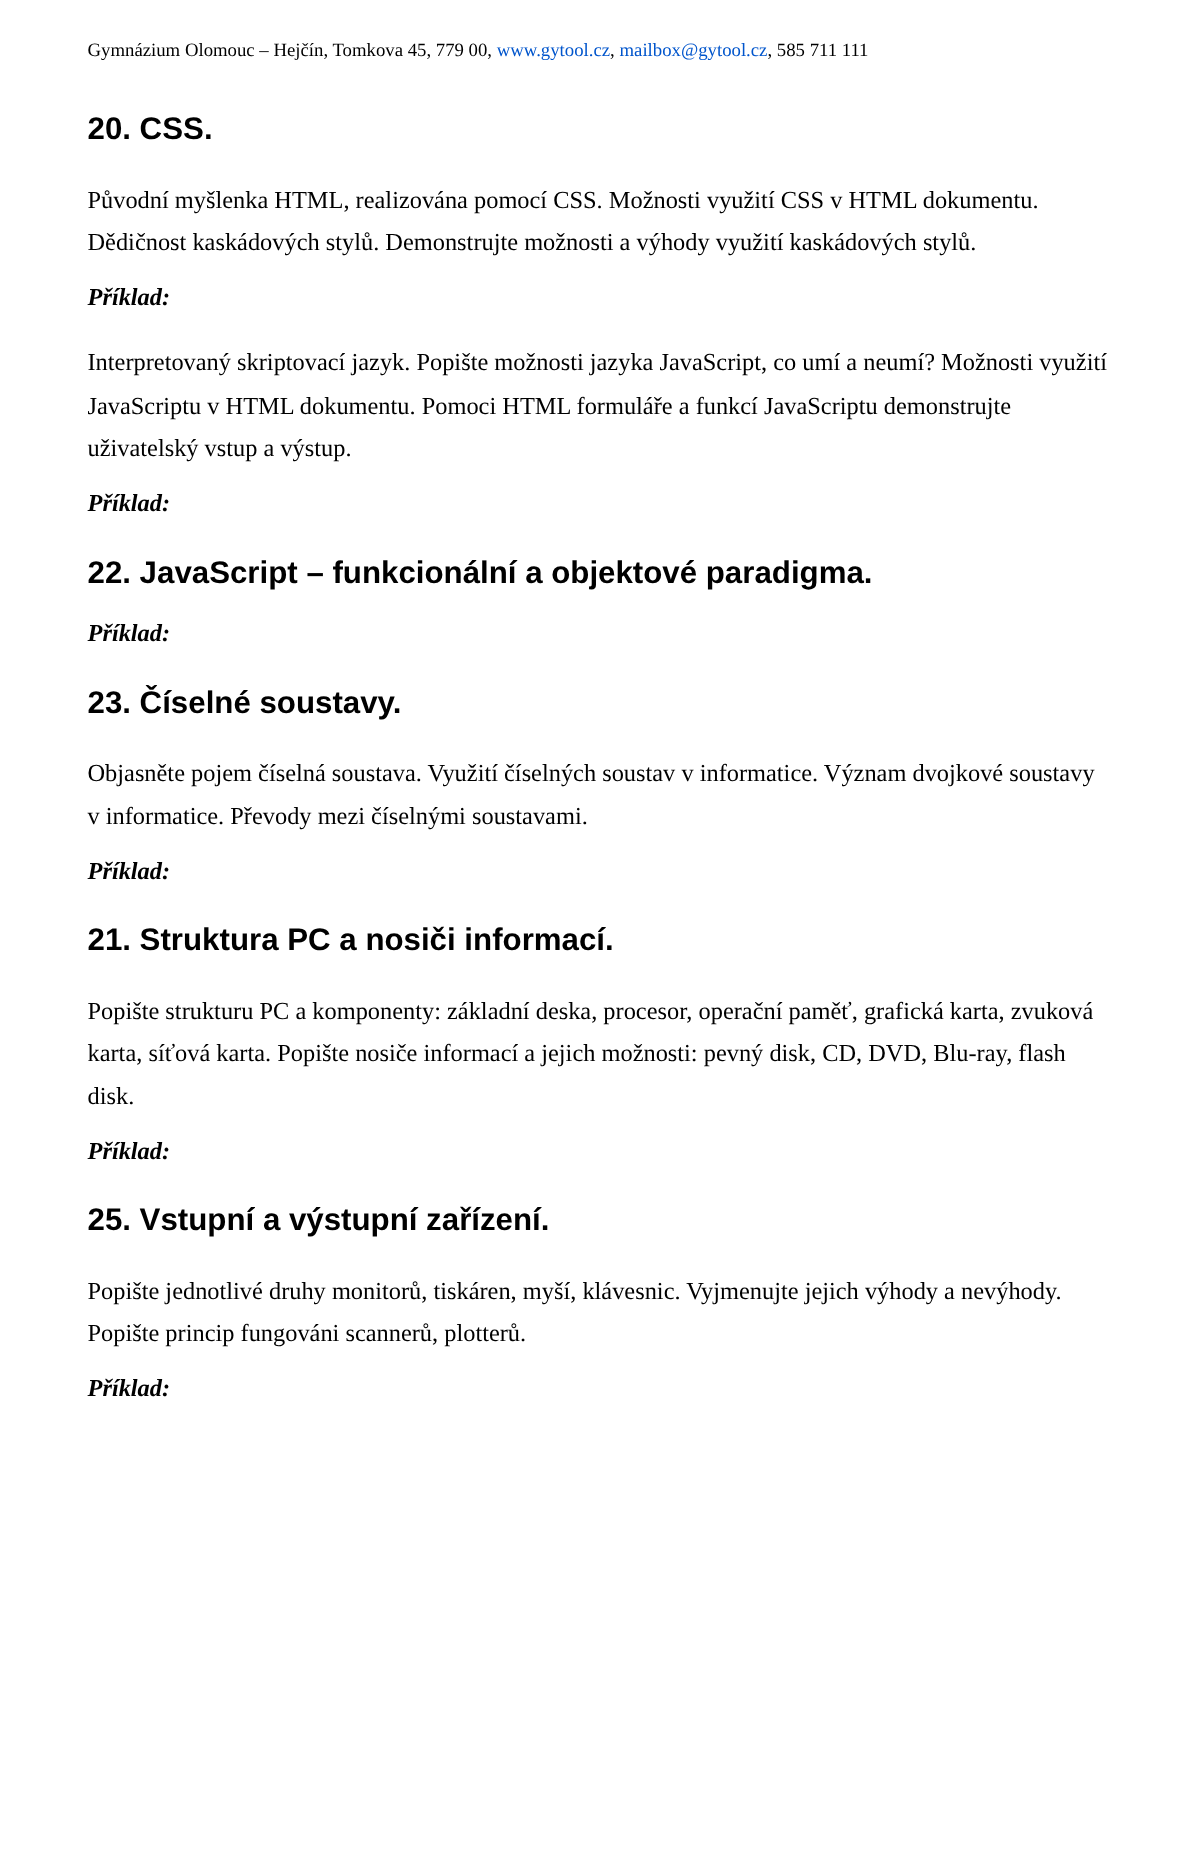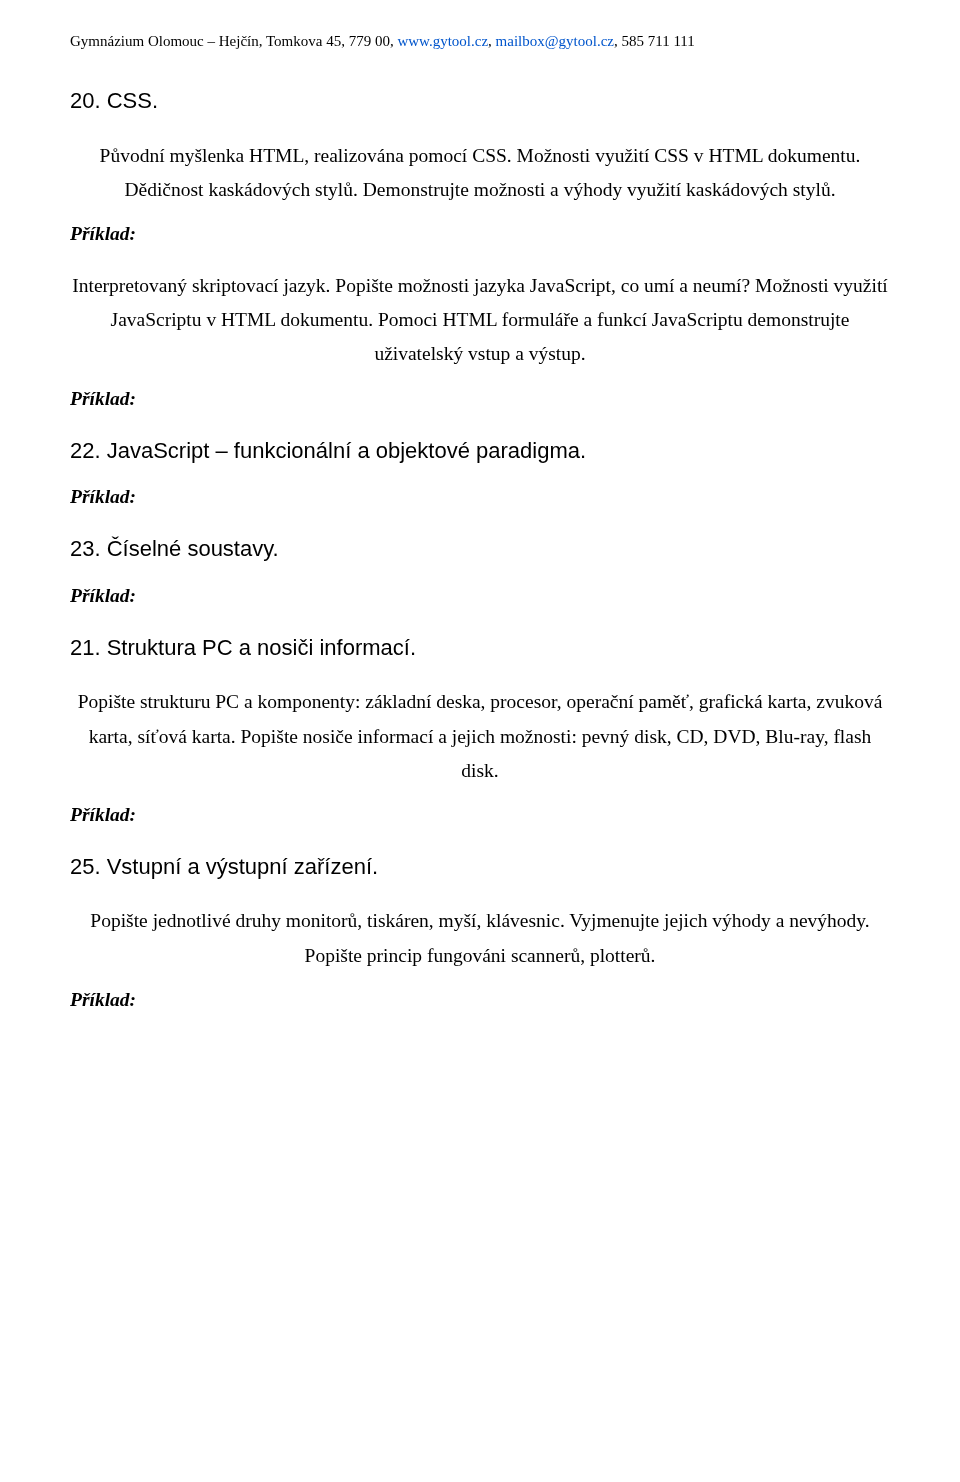--- a/index.html
+++ b/index.html
@@ -15,29 +15,28 @@
   }
   .header-line {
     font-size: 15px;
     margin-bottom: 28px;
   }
   .link {
     color: #0055cc;
   }
   .heading {
     font-family: Arial, Helvetica, sans-serif;
-    font-weight: normal;
-    font-size: 22px;
+    font-weight: bold;
+    font-size: 25px;
     margin-top: 16px;
     margin-bottom: 4px;
   }
   .body-text {
     margin-top: 18px;
     margin-bottom: 10px;
-    text-align: center;
   }
   .example {
     font-weight: bold;
     margin-top: 10px;
     margin-bottom: 10px;
     font-style: italic;
   }
 </style>
 </head>
 <body>
@@ -57,20 +56,21 @@
   <div class="example">Příklad:</div>
 </div>
 
 <div>
   <div class="heading">22. JavaScript – funkcionální a objektové paradigma.</div>
   <div class="example">Příklad:</div>
 </div>
 
 <div>
   <div class="heading">23. Číselné soustavy.</div>
+  <div class="body-text">Objasněte pojem číselná soustava. Využití číselných soustav v informatice. Význam dvojkové soustavy v informatice. Převody mezi číselnými soustavami.</div>
   <div class="example">Příklad:</div>
 </div>
 
 <div>
   <div class="heading">21. Struktura PC a nosiči informací.</div>
   <div class="body-text">Popište strukturu PC a komponenty: základní deska, procesor, operační paměť, grafická karta, zvuková karta, síťová karta. Popište nosiče informací a jejich možnosti: pevný disk, CD, DVD, Blu-ray, flash disk.</div>
   <div class="example">Příklad:</div>
 </div>
 
 <div>

